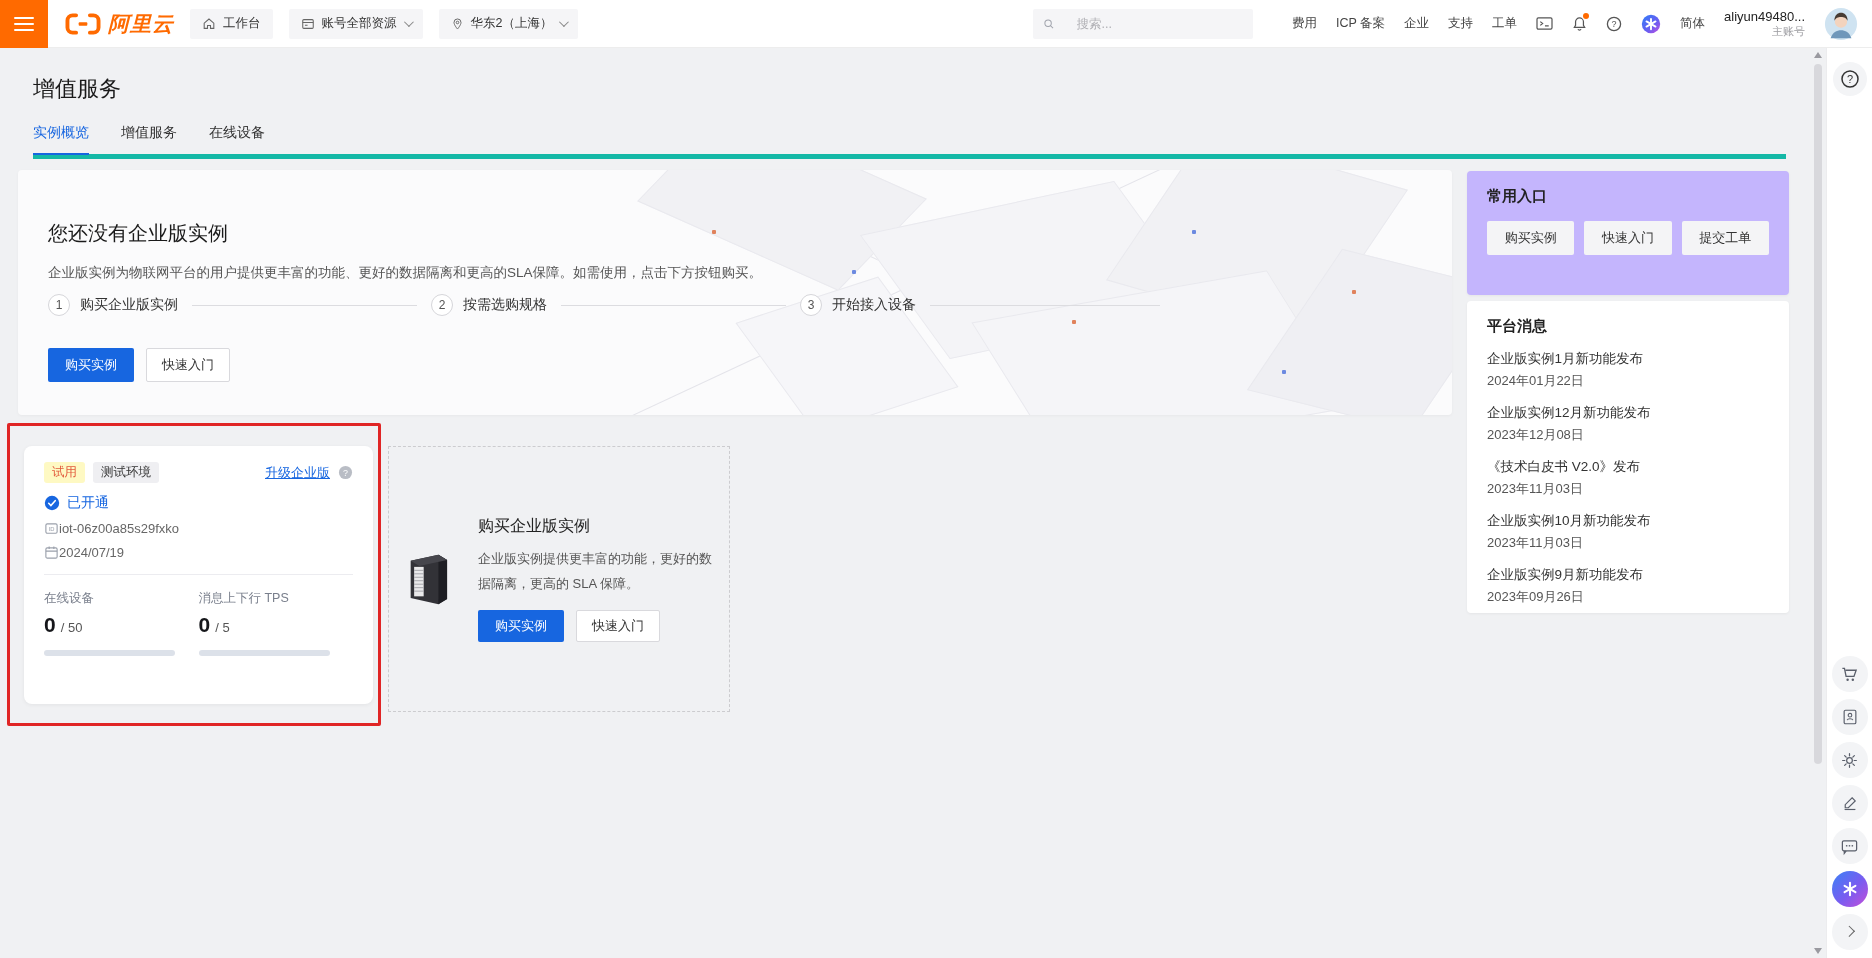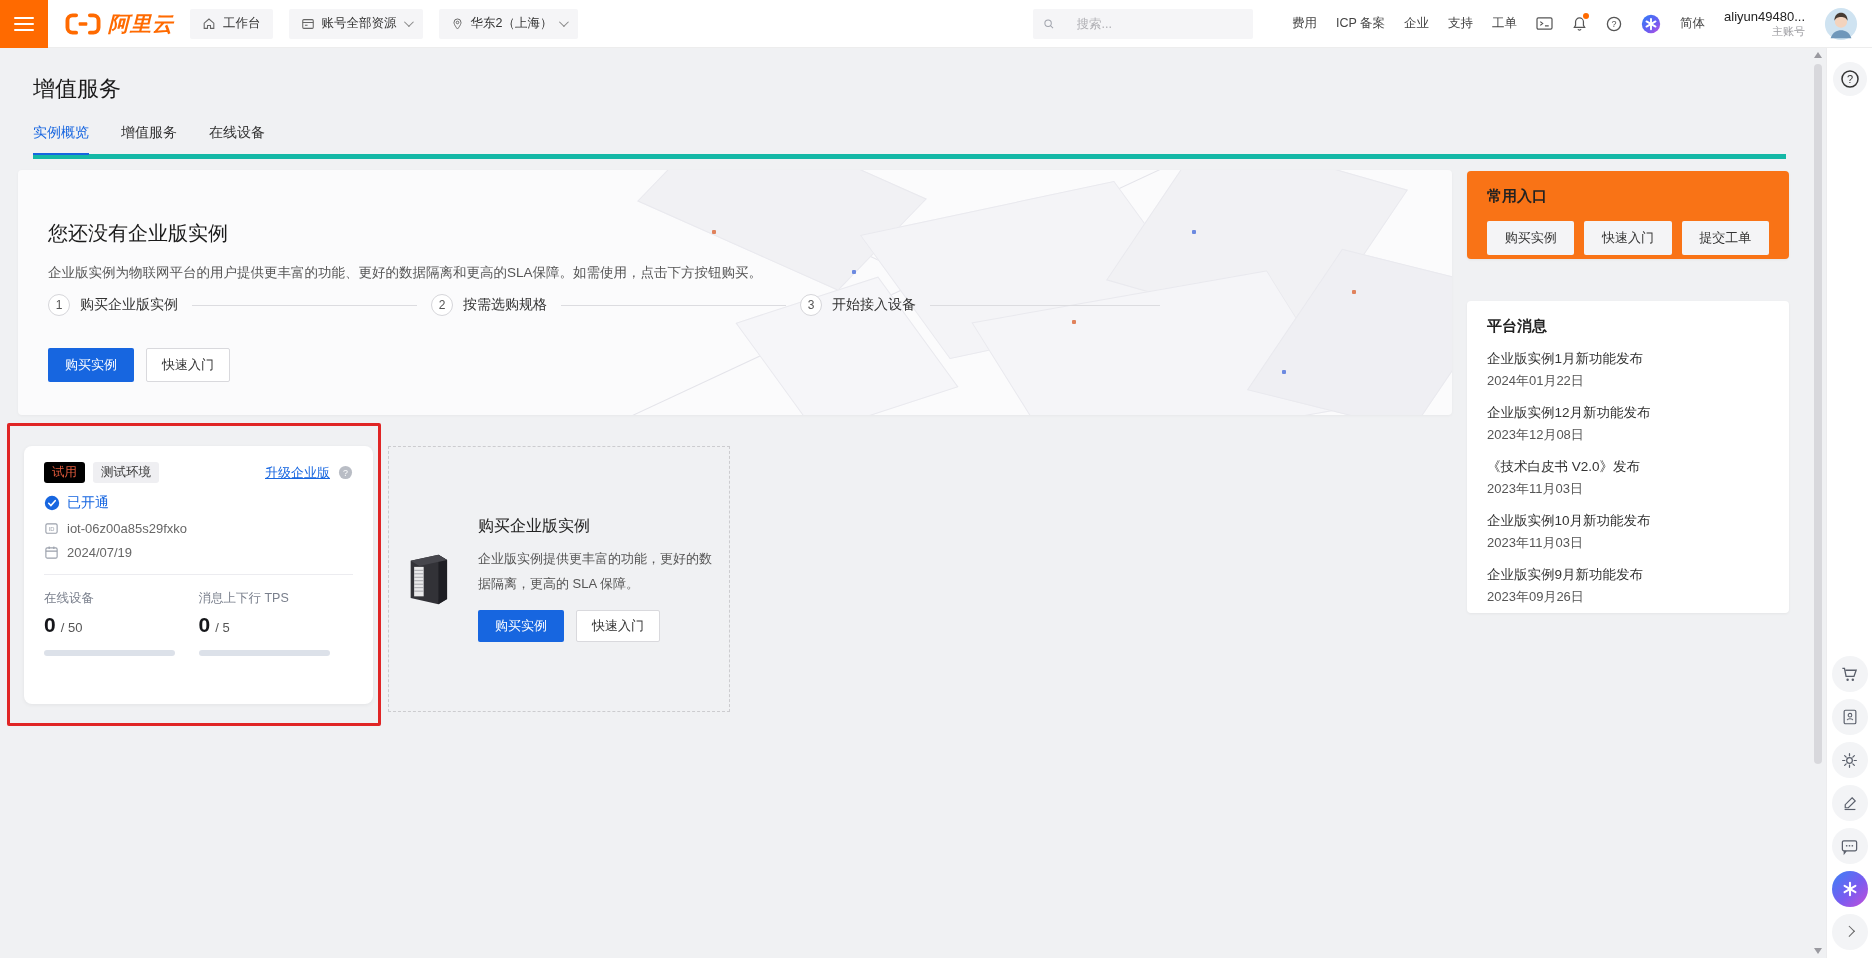--- a/index.html
+++ b/index.html
@@ -74,46 +74,46 @@
                  border-radius:2px; font-size:13px; cursor:pointer; font-family:inherit; }
 
   
   .annotation { position:absolute; left:7px; top:375px; width:374px; height:303px;
                 border:3px solid #e02525; border-radius:2px; z-index:20; pointer-events:none; }
 
   
   .inst-card { position:absolute; left:24px; top:398px; width:349px; height:258px; background:#fff;
                border-radius:8px; box-shadow:0 1px 4px rgba(0,0,0,.06); padding:16px 20px; }
   .row1 { display:flex; align-items:center; gap:8px; }
-  .badge-trial { font-size:12.5px; color:#e25b3d; background:#000000; padding:2px 8px; border-radius:3px; }
+  .badge-trial { font-size:12.5px; color:#e25b3d; background:#fef9c3; padding:2px 8px; border-radius:3px; }
   .badge-env { font-size:12.5px; color:#333; background:#efeff2; padding:2px 8px; border-radius:3px; }
   .upgrade { margin-left:auto; font-size:13px; color:#1766e0; text-decoration:underline; cursor:pointer; }
   .inst-card h3 { margin-top:12px; font-size:18px; font-weight:700; color:#17181c; }
   .status { margin-top:11px; display:flex; align-items:center; gap:7px; font-size:14px; color:#1766e0; }
-  .meta { margin-top:9px; display:flex; align-items:center; gap:8px; font-size:13px; color:#666; }
+  .meta { margin-top:9px; display:flex; align-items:center; gap:0; font-size:13px; color:#666; }
   .inst-hr { margin-top:14px; border:none; border-top:1px solid #ececf0; }
   .stats { display:flex; margin-top:15px; }
   .stat { width:162px; }
   .s-label { font-size:12.5px; color:#797f8c; }
   .s-val { margin-top:6px; display:flex; align-items:baseline; }
   .s-val b { font-size:21px; color:#15161a; }
   .s-val span { font-size:13px; color:#555; margin-left:5px; }
   .s-bar { margin-top:13px; width:131px; height:6px; border-radius:3px; background:#dce1e9; }
 
   
   .buy-card { position:absolute; left:388px; top:398px; width:342px; height:266px;
               border:1px dashed #cccccf; display:flex; align-items:center; justify-content:center; gap:24px; }
   .buy-info { width:238px; }
   .buy-info h3 { font-size:16px; font-weight:500; color:#222; }
   .buy-info p { margin-top:10px; font-size:13px; color:#555; line-height:1.85; }
   .buy-info .actions { margin-top:14px; display:flex; gap:12px; }
   .buy-info .btn-primary, .buy-info .btn-default { height:32px; }
 
   
-  .quick { position:absolute; left:1467px; top:123px; width:322px; height:88px; background:#f97316;
+  .quick { position:absolute; left:1467px; top:123px; width:322px; height:124px; background:#c4b5fd;
            border-radius:4px; box-shadow:0 1px 3px rgba(0,0,0,.05); padding:16px 20px; }
   .quick h4, .news h4 { font-size:15px; font-weight:700; color:#222; }
   .q-btns { margin-top:15px; display:flex; gap:10px; }
   .q-btns button { flex:1; height:34px; background:#f4f4f6; border:none; border-radius:2px;
                    font-size:13px; color:#333; cursor:pointer; font-family:inherit; }
   .news { position:absolute; left:1467px; top:253px; width:322px; height:312px; background:#fff;
           border-radius:4px; box-shadow:0 1px 3px rgba(0,0,0,.05); padding:16px 20px; }
   .n-item { margin-top:14px; cursor:pointer; }
   .n-title { font-size:13.5px; color:#333; }
   .n-date { font-size:13px; color:#555; margin-top:4px; }

